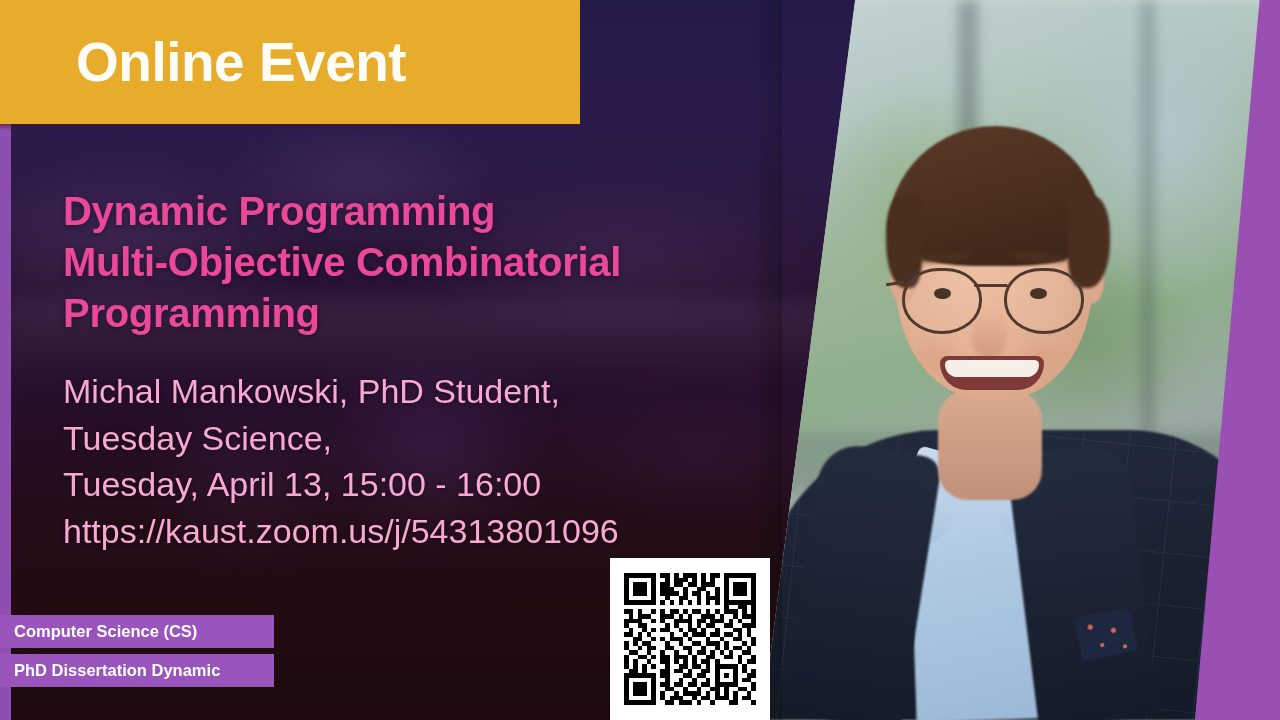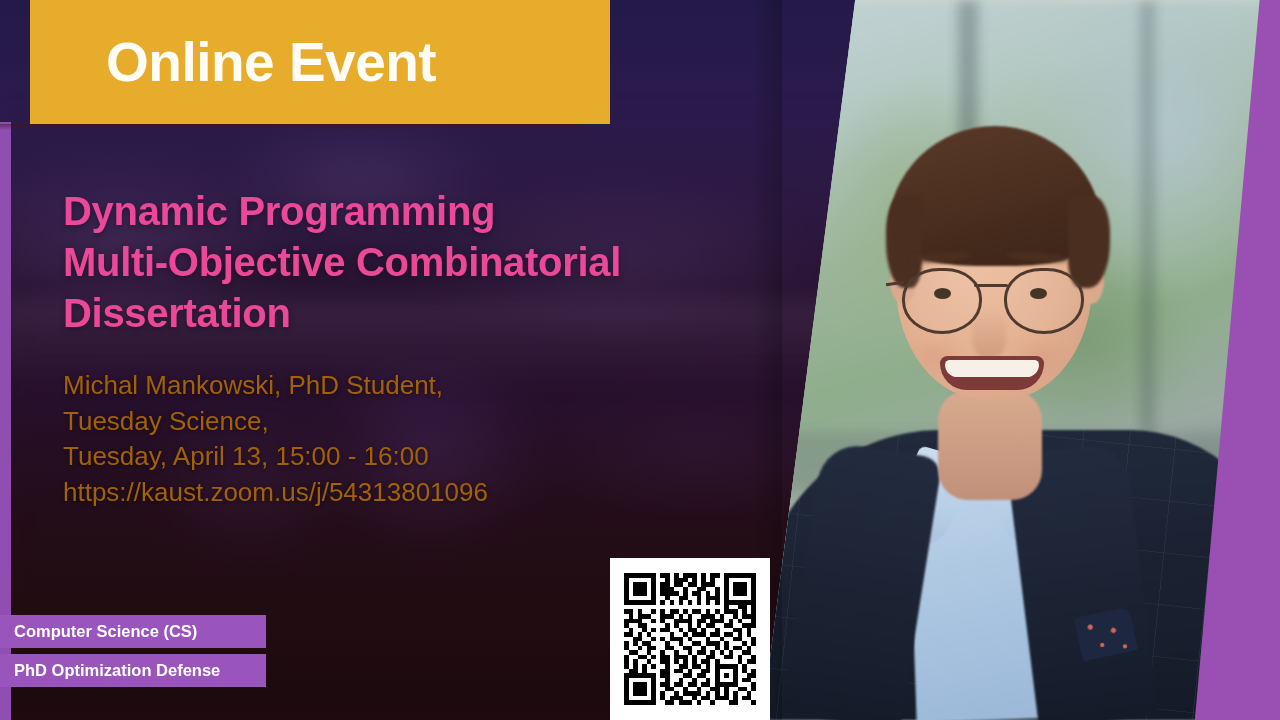--- a/index.html
+++ b/index.html
@@ -68,21 +68,20 @@
   }
 
   
   .banner {
     position: absolute;
     left: 0; top: 0;
     width: 580px; height: 124px;
     background: #e8ac2c;
     display: flex;
     align-items: center;
-    margin-left: 30px;
   }
   .banner-text {
     margin-left: 76px;
     color: #fffdf6;
     font-size: 55px;
     font-weight: 700;
     letter-spacing: -0.5px;
     line-height: 1;
   }
   .banner-shadow {
@@ -101,39 +100,39 @@
     font-size: 40px;
     font-weight: 700;
     line-height: 1.28;
     letter-spacing: -0.3px;
     text-shadow: 0 2px 6px rgba(0,0,0,.35);
   }
   .details {
     position: absolute;
     left: 63px; top: 368px;
     width: 700px;
-    color: #a16207;
-    font-size: 26px;
+    color: #f9a8d4;
+    font-size: 34px;
     font-weight: 400;
     line-height: 1.37;
     text-shadow: 0 1px 4px rgba(0,0,0,.45);
   }
   .details div { white-space: nowrap; }
 
   
   .tags {
     position: absolute;
     left: 0; bottom: 33px;
   }
   .tag {
     background: #9a55bd;
     color: #ffffff;
     font-size: 16.5px;
     font-weight: 700;
-    padding: 7px 2px 8px 14px;
+    padding: 7px 10px 8px 14px;
     width: 250px;
     box-sizing: content-box;
     line-height: 1.1;
   }
   .tag.first { margin-bottom: 6px; }
 
   
   .qr-wrap {
     position: absolute;
     left: 610px; top: 558px;
@@ -448,33 +447,33 @@
   <div class="left-strip"></div>
 
   <div class="banner">
     <div class="banner-text">Online Event</div>
   </div>
   <div class="banner-shadow"></div>
 
   <div class="title">
     <div>Dynamic Programming</div>
     <div>Multi-Objective Combinatorial</div>
-    <div>Dissertation</div>
+    <div>Programming</div>
   </div>
 
   <div class="details">
     <div>Michal Mankowski, PhD Student,</div>
     <div>Tuesday Science,</div>
     <div>Tuesday, April 13, 15:00 - 16:00</div>
     <div>https://kaust.zoom.us/j/54313801096</div>
   </div>
 
   <div class="tags">
     <div class="tag first">Computer Science (CS)</div>
-    <div class="tag">PhD Optimization Defense</div>
+    <div class="tag">PhD Dissertation Dynamic</div>
   </div>
 
   <div class="qr-wrap">
     <svg width="132" height="132" viewBox="0 0 29 29" shape-rendering="crispEdges">
       <rect width="29" height="29" fill="#ffffff"></rect>
       <g fill="#000000">
 
         <rect x="0" y="0" width="7" height="1"></rect>
           <rect x="0" y="6" width="7" height="1"></rect>
         <rect x="0" y="0" width="1" height="7"></rect>

